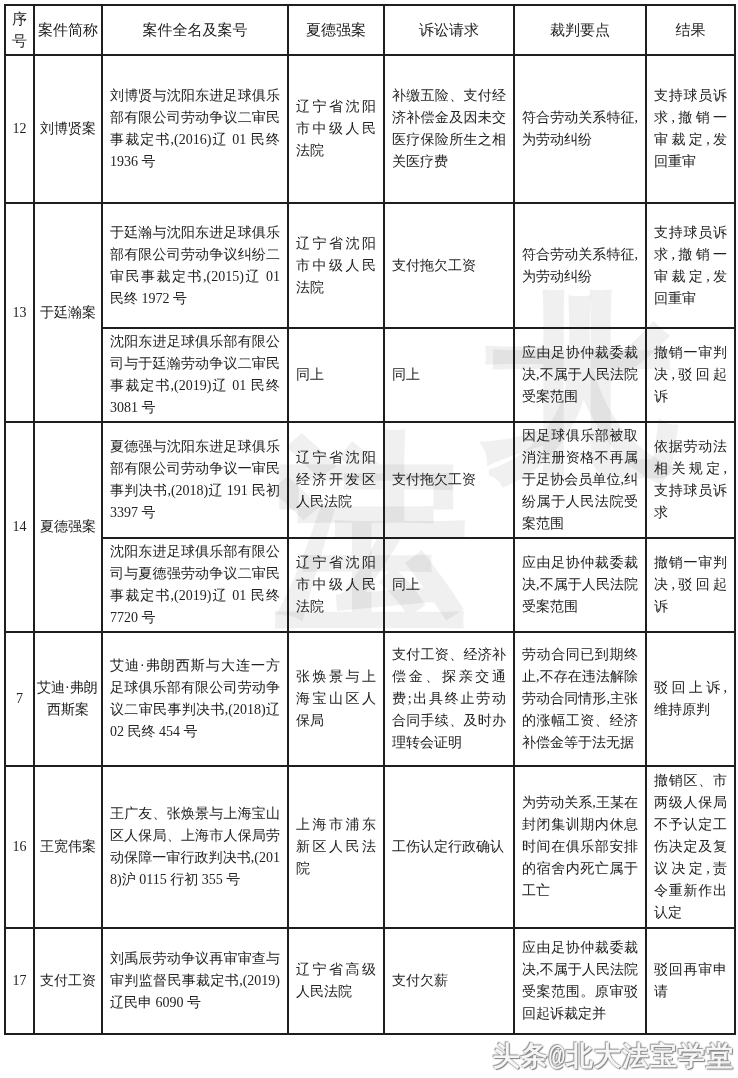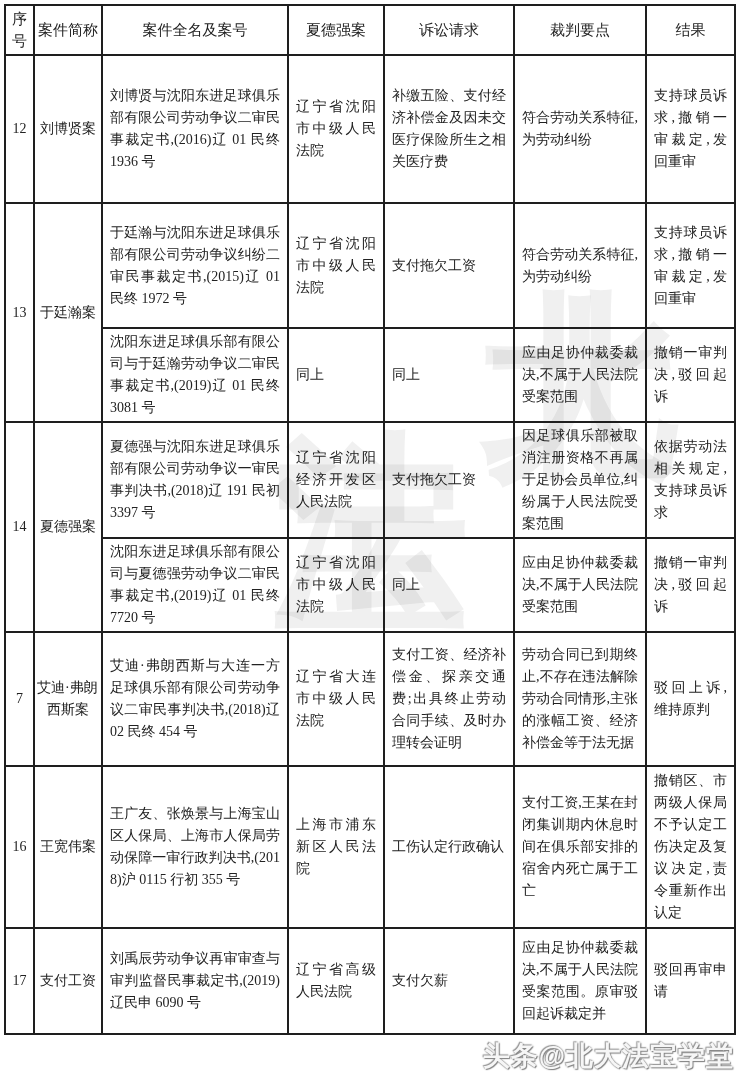--- a/index.html
+++ b/index.html
@@ -14,21 +14,21 @@
     writing-mode:vertical-rl;
     font-family:"DejaVu Serif",serif;font-weight:bold;
     color:rgba(40,40,40,0.07);
     letter-spacing:6px;user-select:none;pointer-events:none;
   }
   .wm-col-right{left:452px;top:128px;font-size:196px;}
   .wm-col-left{left:242px;top:268px;font-size:196px;}
   
   .wm-bottom{
     position:absolute;z-index:3;right:4px;top:1038px;
-    font-family:Liberation Sans, sans-serif;
+    font-family:Liberation Mono, monospace;
     font-size:27px;font-weight:bold;letter-spacing:1px;
     color:rgba(255,255,255,0.92);
     text-shadow:0 0 2px #8d8d8d,1px 1px 1px #7e7e7e,-1px -1px 1px #9a9a9a;
     user-select:none;pointer-events:none;white-space:nowrap;
   }
   
   table{
     position:absolute;left:4px;top:4px;z-index:1;
     width:730px;border-collapse:collapse;table-layout:fixed;
     background:transparent;
@@ -112,33 +112,33 @@
     <td>辽宁省沈阳市中级人民法院</td>
     <td>同上</td>
     <td>应由足协仲裁委裁决,不属于人民法院受案范围</td>
     <td>撤销一审判决,驳回起诉</td>
   </tr>
 
   <tr style="height:134px">
     <td class="c-no">7</td>
     <td class="c-name">艾迪·弗朗西斯案</td>
     <td>艾迪·弗朗西斯与大连一方足球俱乐部有限公司劳动争议二审民事判决书,(2018)辽 02 民终 454 号</td>
-    <td>辽宁省大连市中级人民法院</td>
+    <td>张焕景与上海宝山区人保局</td>
     <td>支付工资、经济补偿金、探亲交通费;出具终止劳动合同手续、及时办理转会证明</td>
     <td>劳动合同已到期终止,不存在违法解除劳动合同情形,主张的涨幅工资、经济补偿金等于法无据</td>
     <td>驳回上诉,维持原判</td>
   </tr>
 
   <tr style="height:162px">
     <td class="c-no">16</td>
     <td class="c-name">王宽伟案</td>
     <td>王广友、张焕景与上海宝山区人保局、上海市人保局劳动保障一审行政判决书,(2018)沪 0115 行初 355 号</td>
     <td>上海市浦东新区人民法院</td>
     <td>工伤认定行政确认</td>
-    <td>支付工资,王某在封闭集训期内休息时间在俱乐部安排的宿舍内死亡属于工亡</td>
+    <td>为劳动关系,王某在封闭集训期内休息时间在俱乐部安排的宿舍内死亡属于工亡</td>
     <td>撤销区、市两级人保局不予认定工伤决定及复议决定,责令重新作出认定</td>
   </tr>
 
   <tr style="height:106px">
     <td class="c-no">17</td>
     <td class="c-name">支付工资</td>
     <td>刘禹辰劳动争议再审审查与审判监督民事裁定书,(2019)辽民申 6090 号</td>
     <td>辽宁省高级人民法院</td>
     <td>支付欠薪</td>
     <td>应由足协仲裁委裁决,不属于人民法院受案范围。原审驳回起诉裁定并</td>

